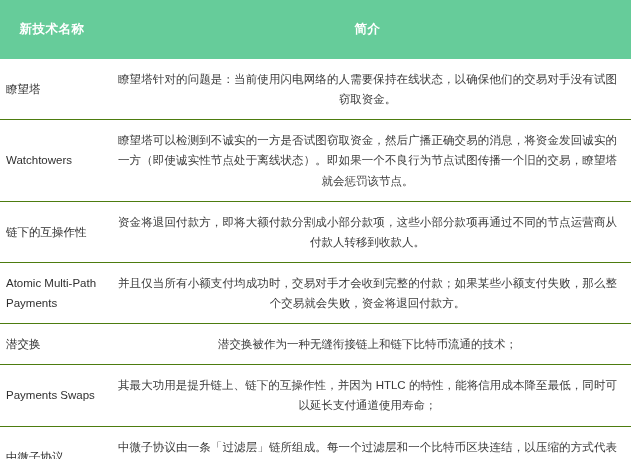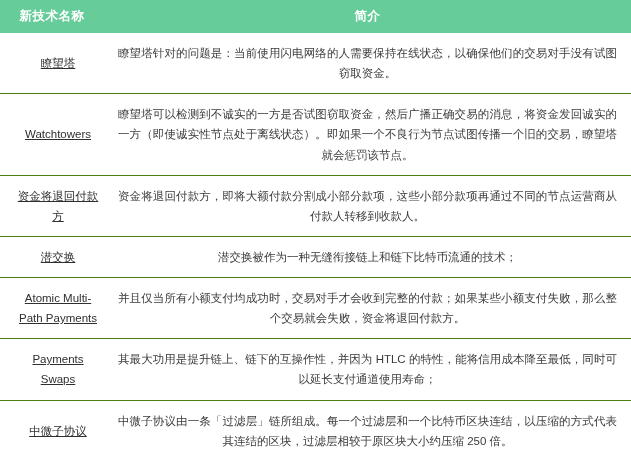--- a/index.html
+++ b/index.html
@@ -21,42 +21,40 @@
     border-collapse: collapse;
     width: 631px;
     table-layout: fixed;
   }
   table.tech-table thead th {
     background: #66cc9a;
     color: #ffffff;
     font-size: 12.5px;
     font-weight: bold;
     text-align: center;
-    padding: 8px 6px;
+    padding: 21px 6px;
     border: none;
     letter-spacing: 0.5px;
   }
   table.tech-table thead th.col-name {
     width: 92px;
   }
   table.tech-table tbody td {
     border-bottom: 1px solid #4d7c0f;
     font-size: 11.5px;
     line-height: 1.75;
     color: #3b3b3b;
     padding: 10px 8px;
     vertical-align: middle;
   }
   table.tech-table tbody td.cell-name {
     width: 92px;
-    text-align: center;
     color: #2f2f2f;
-    padding-left: 16px;
+    padding-left: 6px;
     padding-right: 4px;
-    text-decoration: underline;
   }
   table.tech-table tbody td.cell-desc {
     text-align: justify;
     text-align-last: center;
     padding-left: 14px;
     padding-right: 14px;
   }
   table.tech-table tbody tr:last-child td {
     border-bottom: none;
   }
@@ -79,30 +77,30 @@
     <tbody>
       <tr>
         <td class="cell-name">瞭望塔</td>
         <td class="cell-desc">瞭望塔针对的问题是：当前使用闪电网络的人需要保持在线状态，以确保他们的交易对手没有试图窃取资金。</td>
       </tr>
       <tr>
         <td class="cell-name">Watchtowers</td>
         <td class="cell-desc">瞭望塔可以检测到不诚实的一方是否试图窃取资金，然后广播正确交易的消息，将资金发回诚实的一方（即使诚实性节点处于离线状态）。即如果一个不良行为节点试图传播一个旧的交易，瞭望塔就会惩罚该节点。</td>
       </tr>
       <tr>
-        <td class="cell-name">资金将退回付款方</td>
+        <td class="cell-name">链下的互操作性</td>
         <td class="cell-desc">资金将退回付款方，即将大额付款分割成小部分款项，这些小部分款项再通过不同的节点运营商从付款人转移到收款人。</td>
+      </tr>
+      <tr>
+        <td class="cell-name">Atomic Multi-Path Payments</td>
+        <td class="cell-desc">并且仅当所有小额支付均成功时，交易对手才会收到完整的付款；如果某些小额支付失败，那么整个交易就会失败，资金将退回付款方。</td>
       </tr>
       <tr>
         <td class="cell-name">潜交换</td>
         <td class="cell-desc desc-center">潜交换被作为一种无缝衔接链上和链下比特币流通的技术；</td>
-      </tr>
-      <tr>
-        <td class="cell-name">Atomic Multi-Path Payments</td>
-        <td class="cell-desc">并且仅当所有小额支付均成功时，交易对手才会收到完整的付款；如果某些小额支付失败，那么整个交易就会失败，资金将退回付款方。</td>
       </tr>
       <tr>
         <td class="cell-name">Payments Swaps</td>
         <td class="cell-desc">其最大功用是提升链上、链下的互操作性，并因为 HTLC 的特性，能将信用成本降至最低，同时可以延长支付通道使用寿命；</td>
       </tr>
       <tr>
         <td class="cell-name">中微子协议</td>
         <td class="cell-desc">中微子协议由一条「过滤层」链所组成。每一个过滤层和一个比特币区块连结，以压缩的方式代表其连结的区块，过滤层相较于原区块大小约压缩 250 倍。</td>
       </tr>
 

